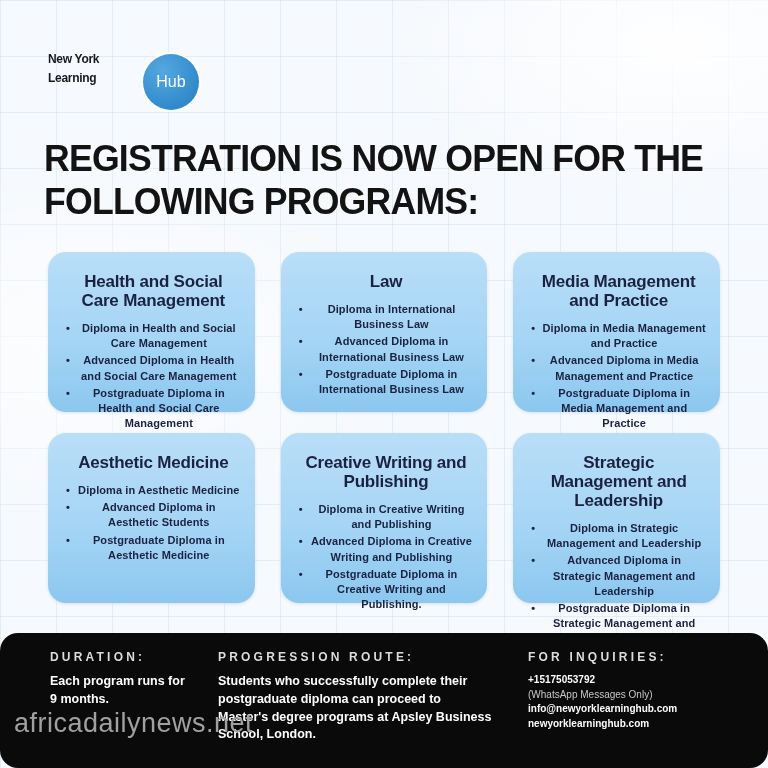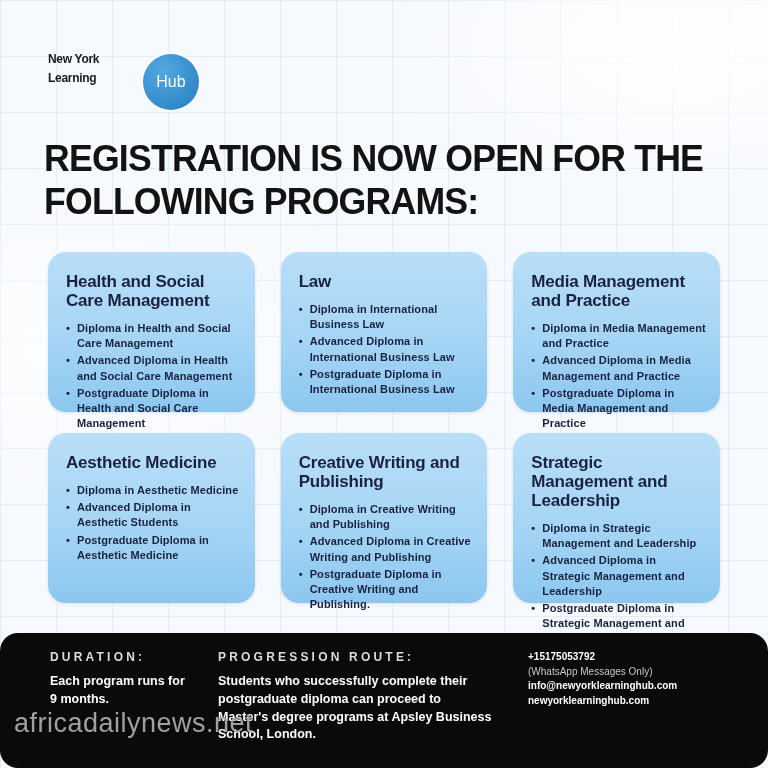--- a/index.html
+++ b/index.html
@@ -39,20 +39,21 @@
     transform:scaleX(0.99); transform-origin:left top;
   }
 
   
   .cards {
     position:absolute; left:48px; top:252px; width:672px;
     display:grid;
     grid-template-columns:repeat(3, 1fr);
     grid-template-rows:160px 170px;
     gap:21px 26px;
+    text-align:center;
   }
   .card {
     background:linear-gradient(180deg, #b9def8 0%, #a5d5f5 55%, #8cc7ef 100%);
     border-radius:18px;
     padding:20px 14px 12px 18px;
     color:#1b2240;
     box-shadow:0 1px 3px rgba(120,160,200,0.25);
   }
   .card h3 {
     font-size:17px; font-weight:700; line-height:1.12;
@@ -177,20 +178,21 @@
       <div class="f-label">DURATION:</div>
       <div class="f-text">Each program runs for 9 months.</div>
     </div>
 
     <div class="f-col f-col-progression">
       <div class="f-label">PROGRESSION ROUTE:</div>
       <div class="f-text">Students who successfully complete their postgraduate diploma can proceed to Master's degree programs at Apsley Business School, London.</div>
     </div>
 
     <div class="f-col f-col-inquiries">
+      <div class="f-label">FOR INQUIRIES:</div>
       <div class="f-line">+15175053792</div>
       <div class="f-line dim">(WhatsApp Messages Only)</div>
       <div class="f-line">info@newyorklearninghub.com</div>
       <div class="f-line">newyorklearninghub.com</div>
     </div>
 
   </footer>
 
   <div class="watermark">africadailynews.net</div>
 

